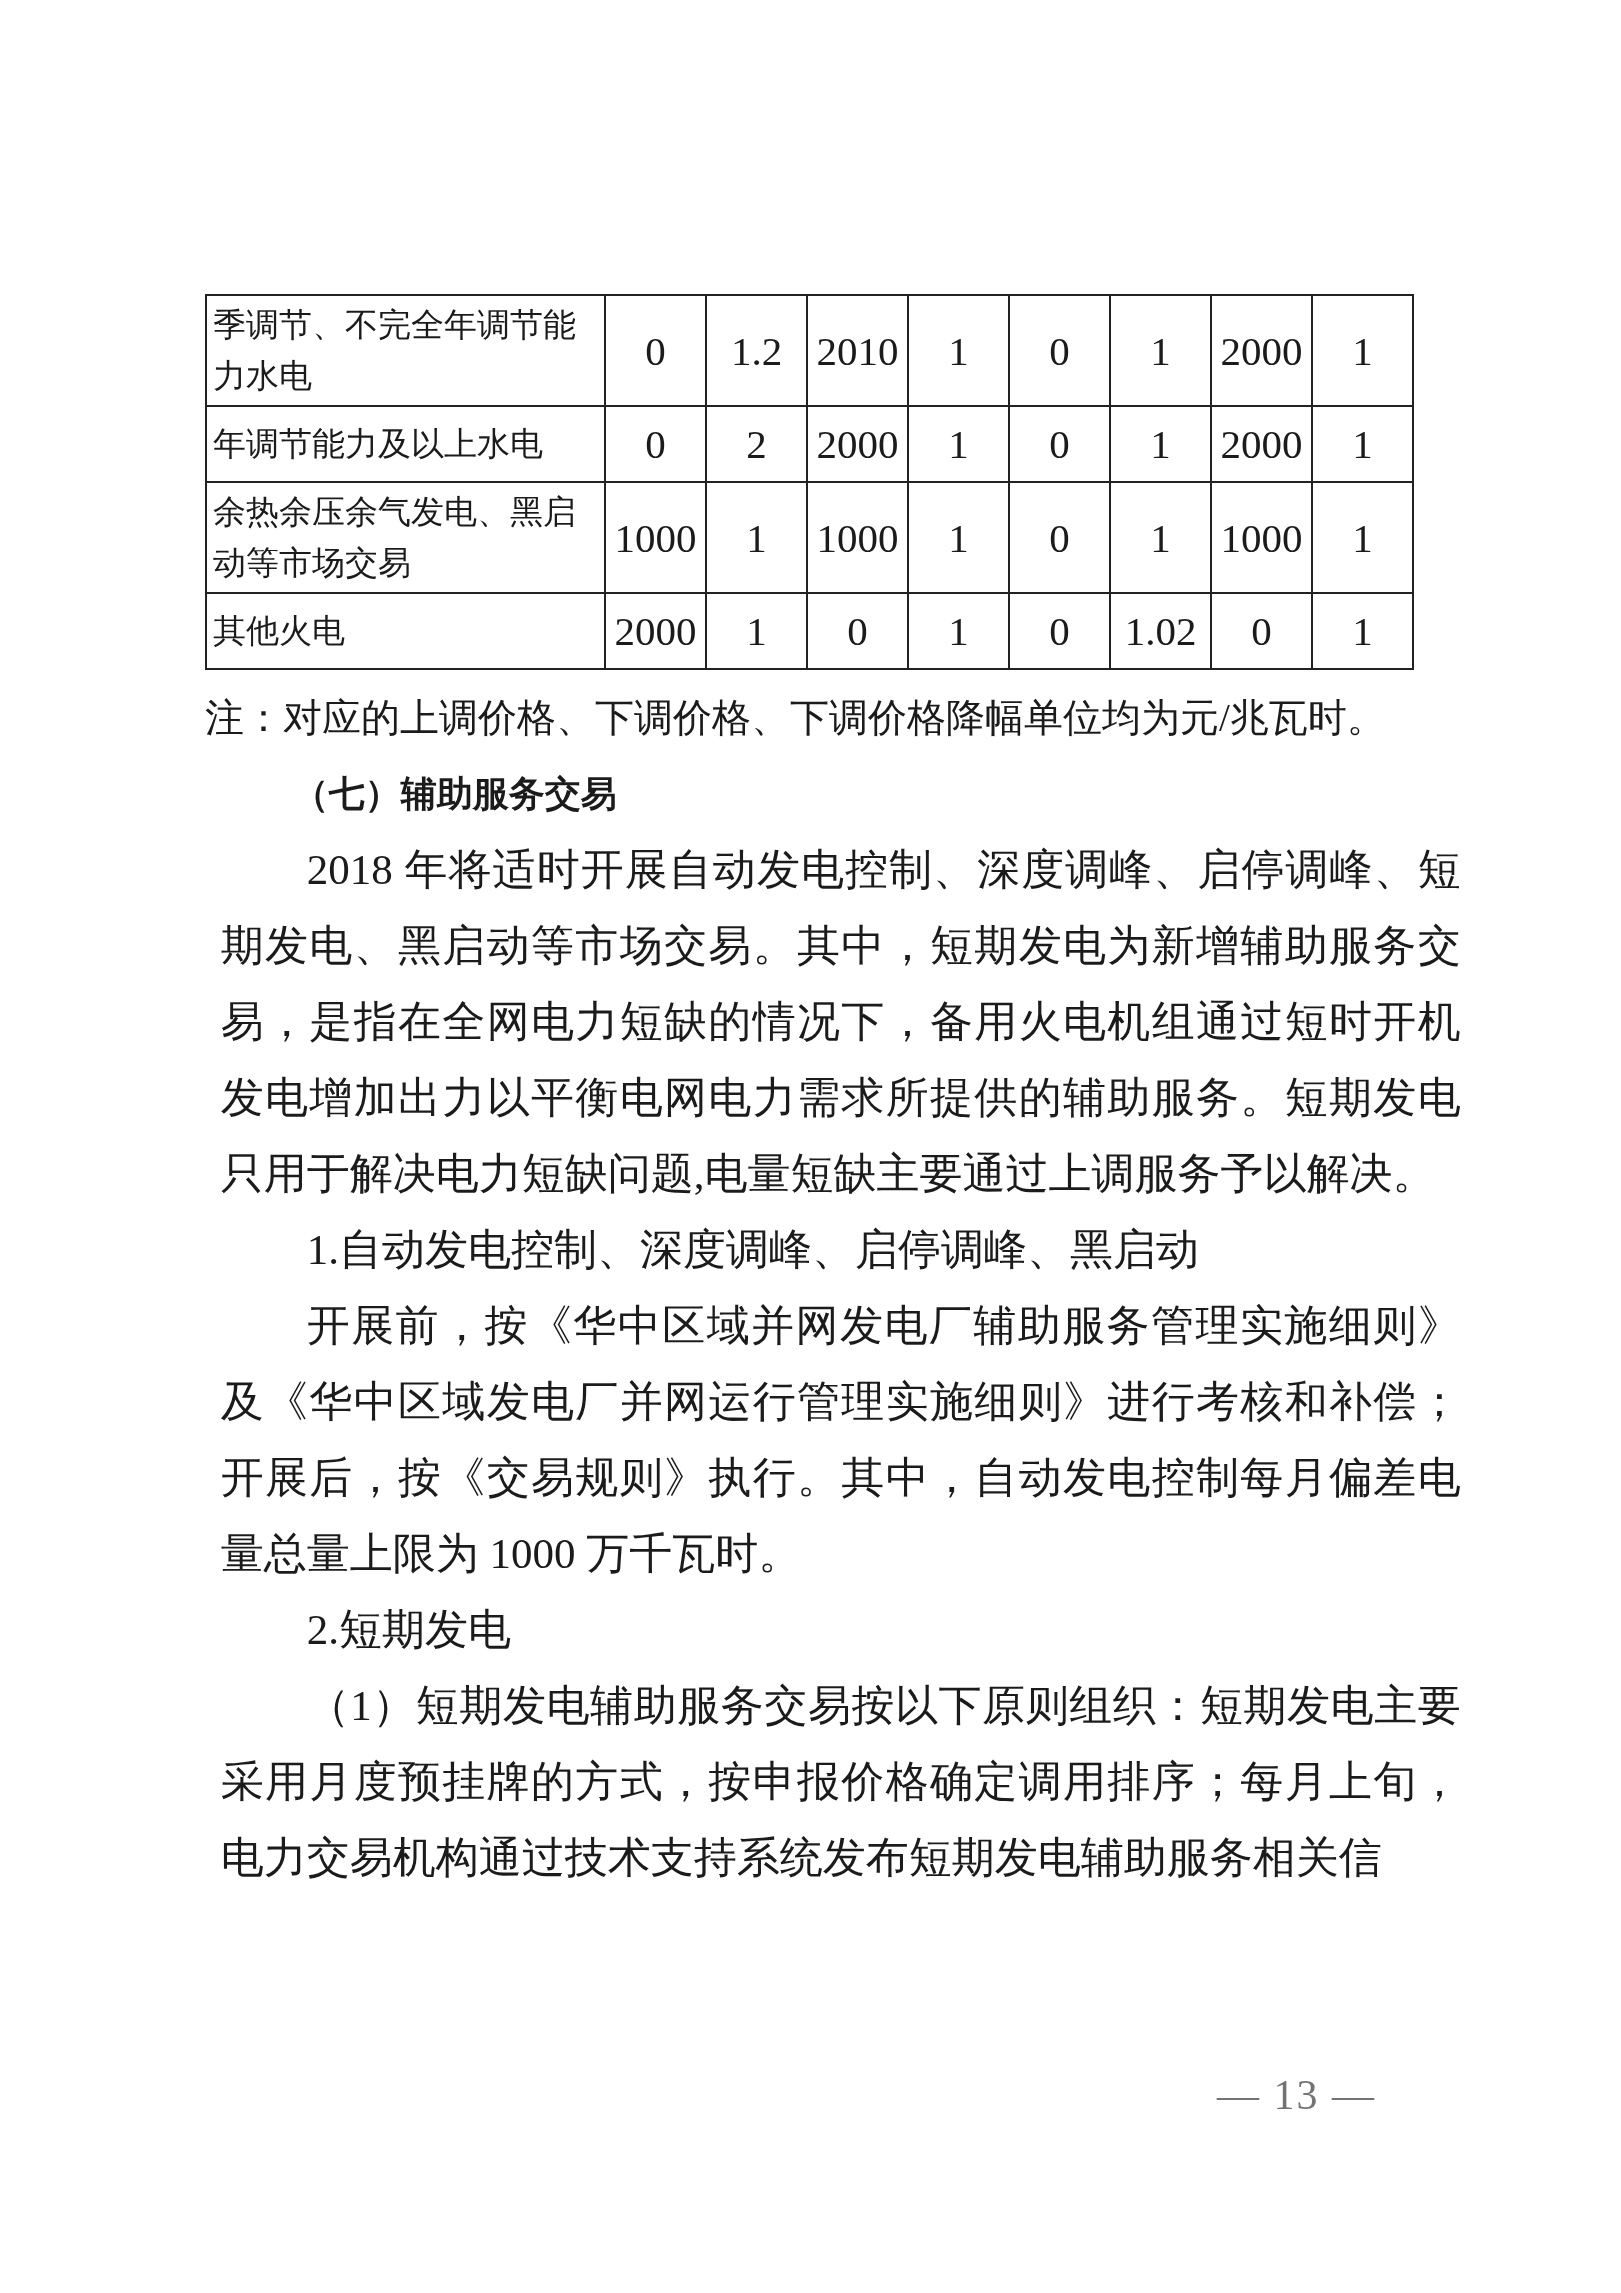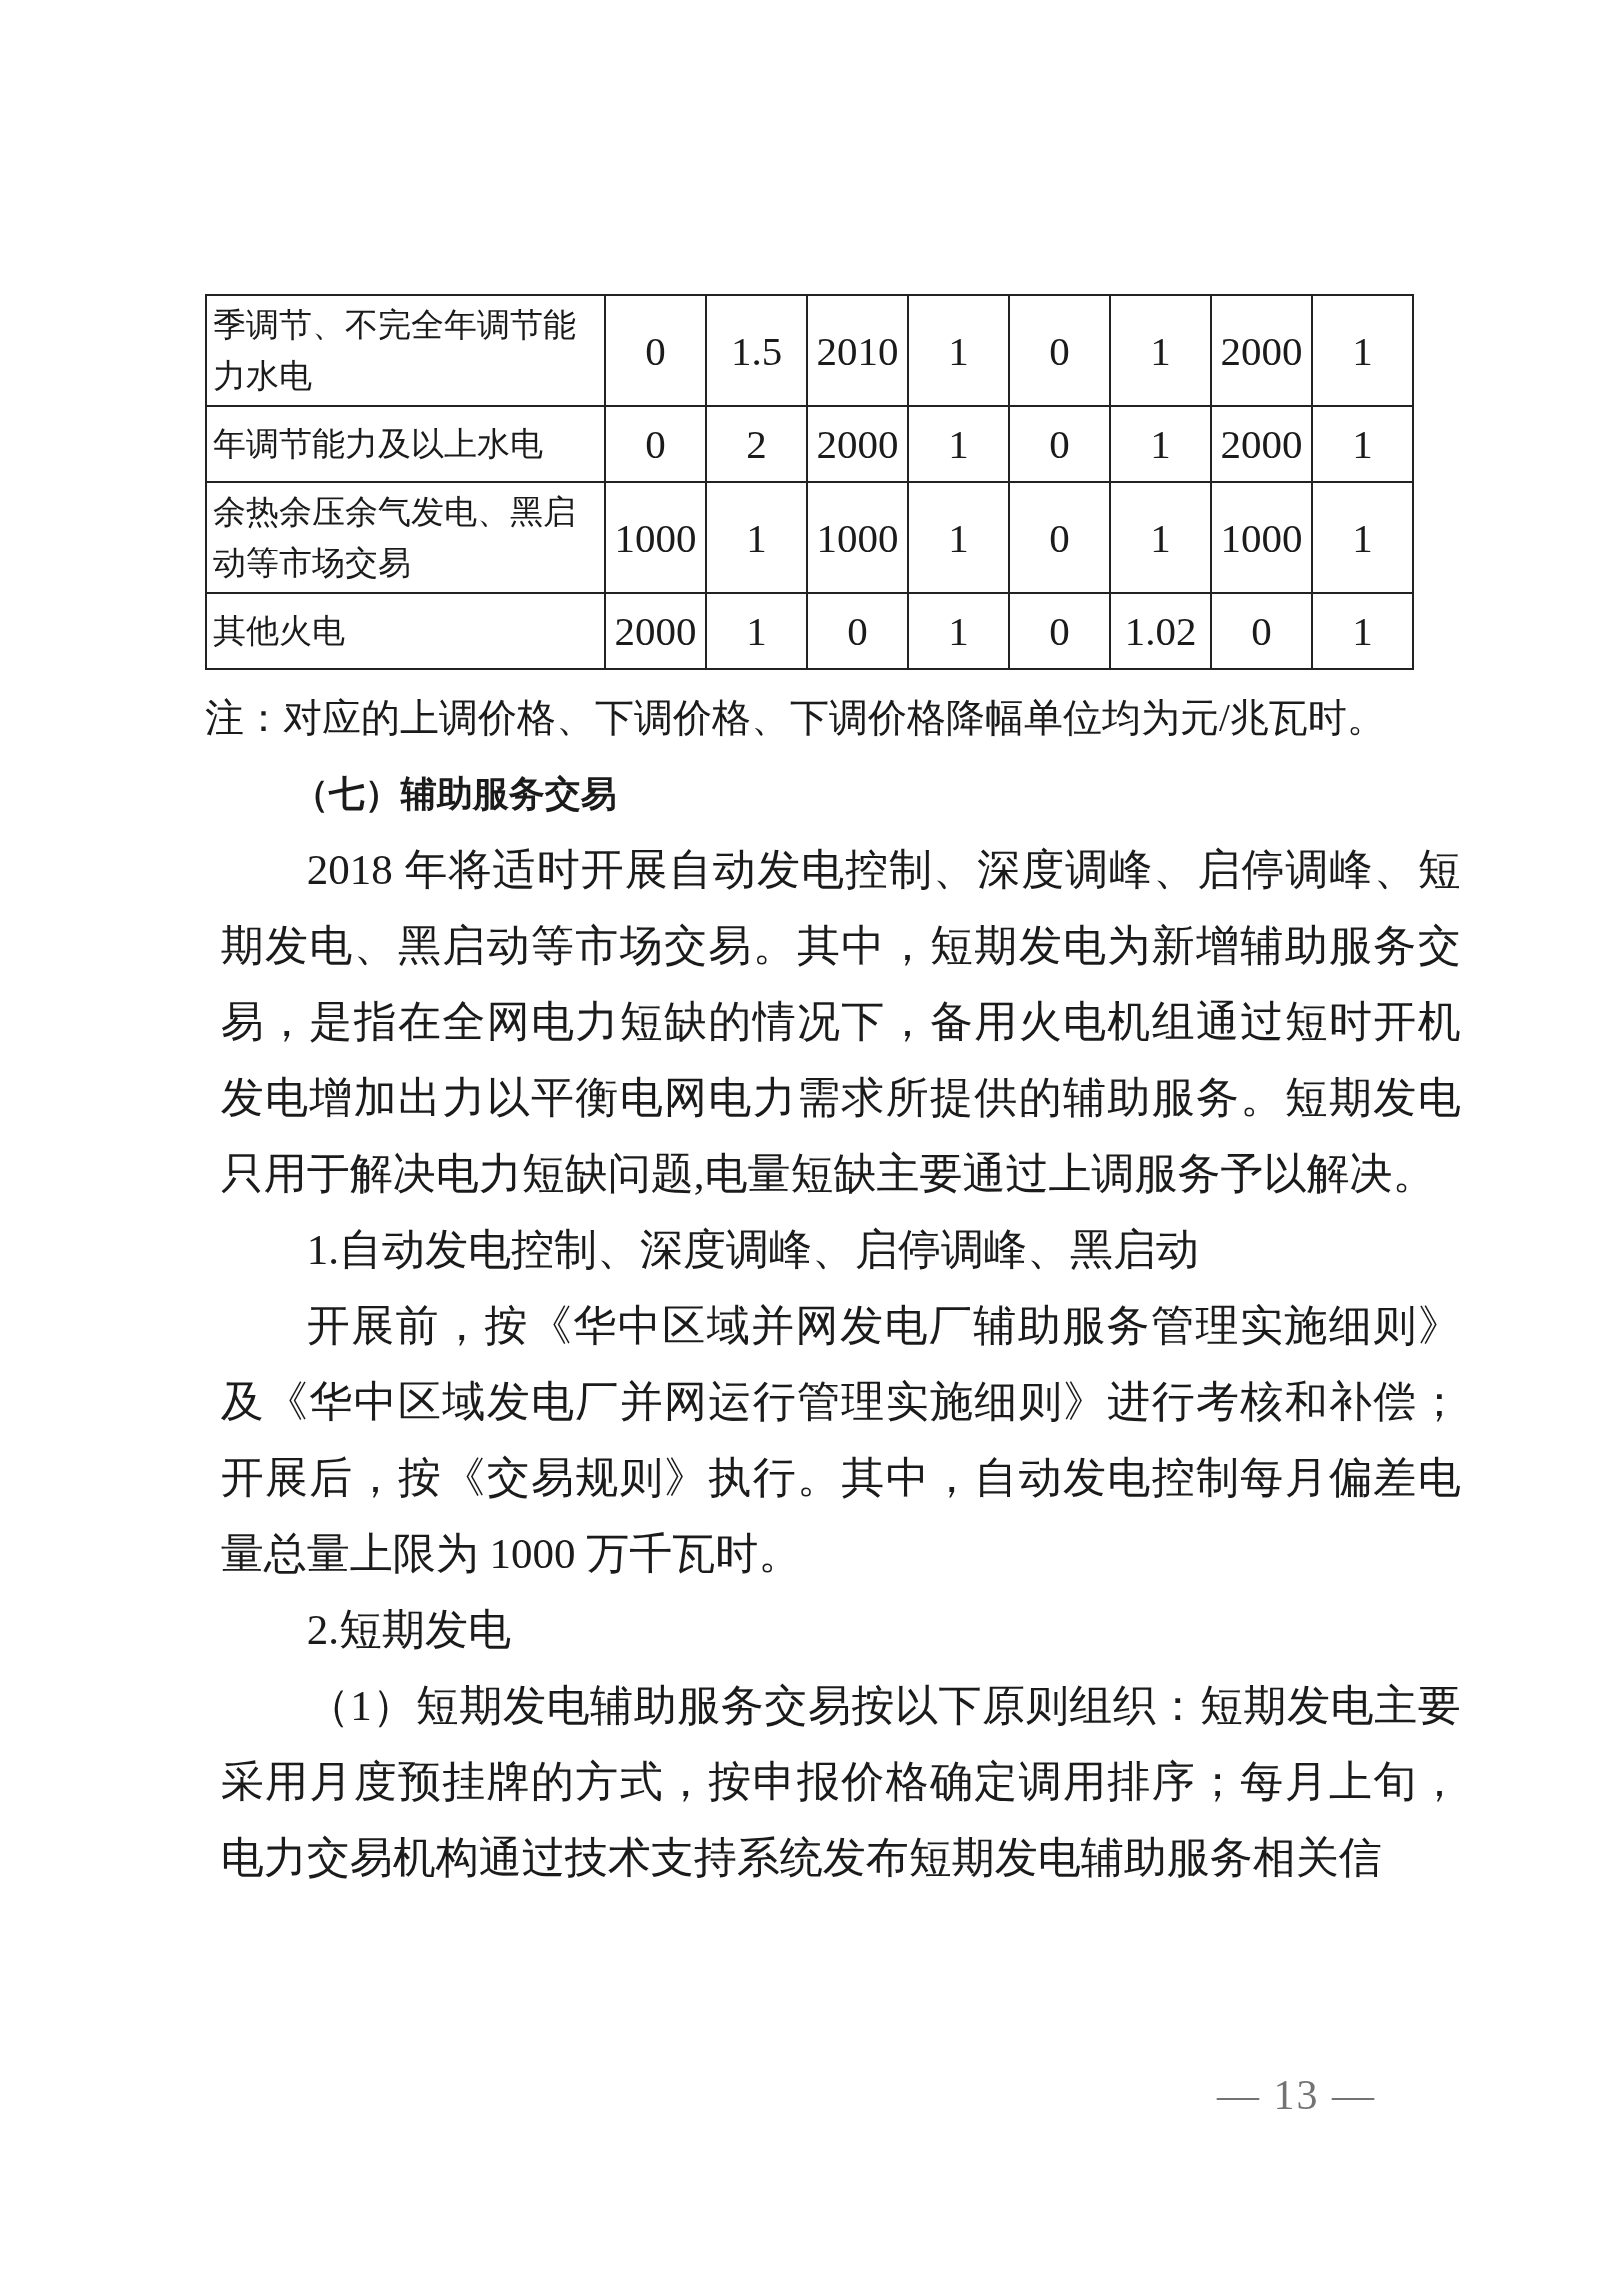--- a/index.html
+++ b/index.html
@@ -91,21 +91,21 @@
 </head>
 <body>
 
 <div class="page">
 
   <table class="params">
     <tbody>
       <tr class="tall">
         <td class="label-cell">季调节、不完全年调节能力水电</td>
         <td class="num-cell">0</td>
-        <td class="num-cell">1.5</td>
+        <td class="num-cell">1.2</td>
         <td class="num-cell">2010</td>
         <td class="num-cell">1</td>
         <td class="num-cell">0</td>
         <td class="num-cell">1</td>
         <td class="num-cell">2000</td>
         <td class="num-cell">1</td>
       </tr>
       <tr class="short">
         <td class="label-cell">年调节能力及以上水电</td>
         <td class="num-cell">0</td>

